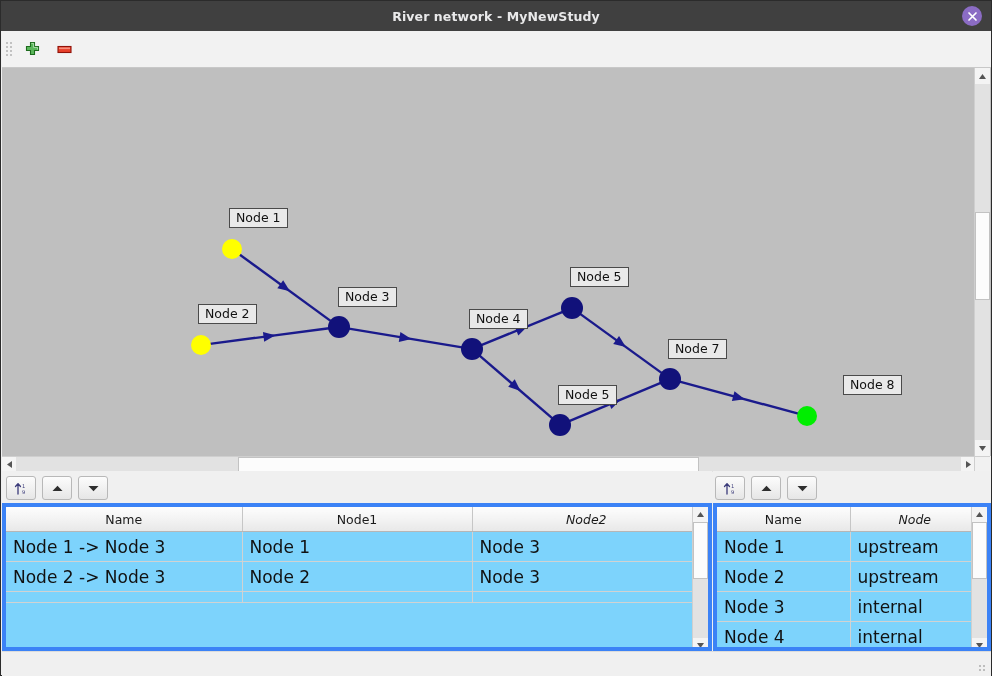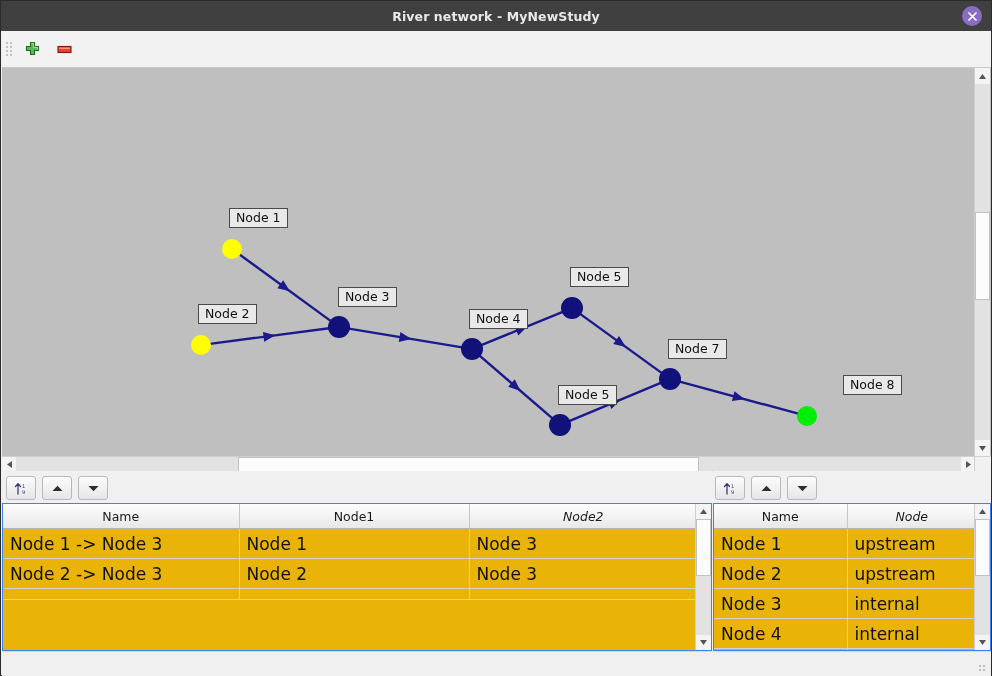--- a/index.html
+++ b/index.html
@@ -194,22 +194,22 @@
     display: flex;
     align-items: center;
     justify-content: center;
     cursor: pointer;
     box-sizing: border-box;
   }
 
   
   .table-frame {
     position: absolute;
-    background: #eab308;
-    border: 1px solid #3b82f6;
+    background: #7dd3fc;
+    border: 4px solid #3b82f6;
     box-sizing: border-box;
     overflow: hidden;
   }
   .tbl { border-collapse: collapse; table-layout: fixed; width: 100%; }
   .tbl th {
     background: linear-gradient(to bottom, #fdfdfd 0%, #f3f3f3 50%, #e8e8e8 100%);
     border-right: 1px solid #c6c6c6;
     border-bottom: 1px solid #b6b6b6;
     font-size: 12.5px;
     font-weight: normal;

